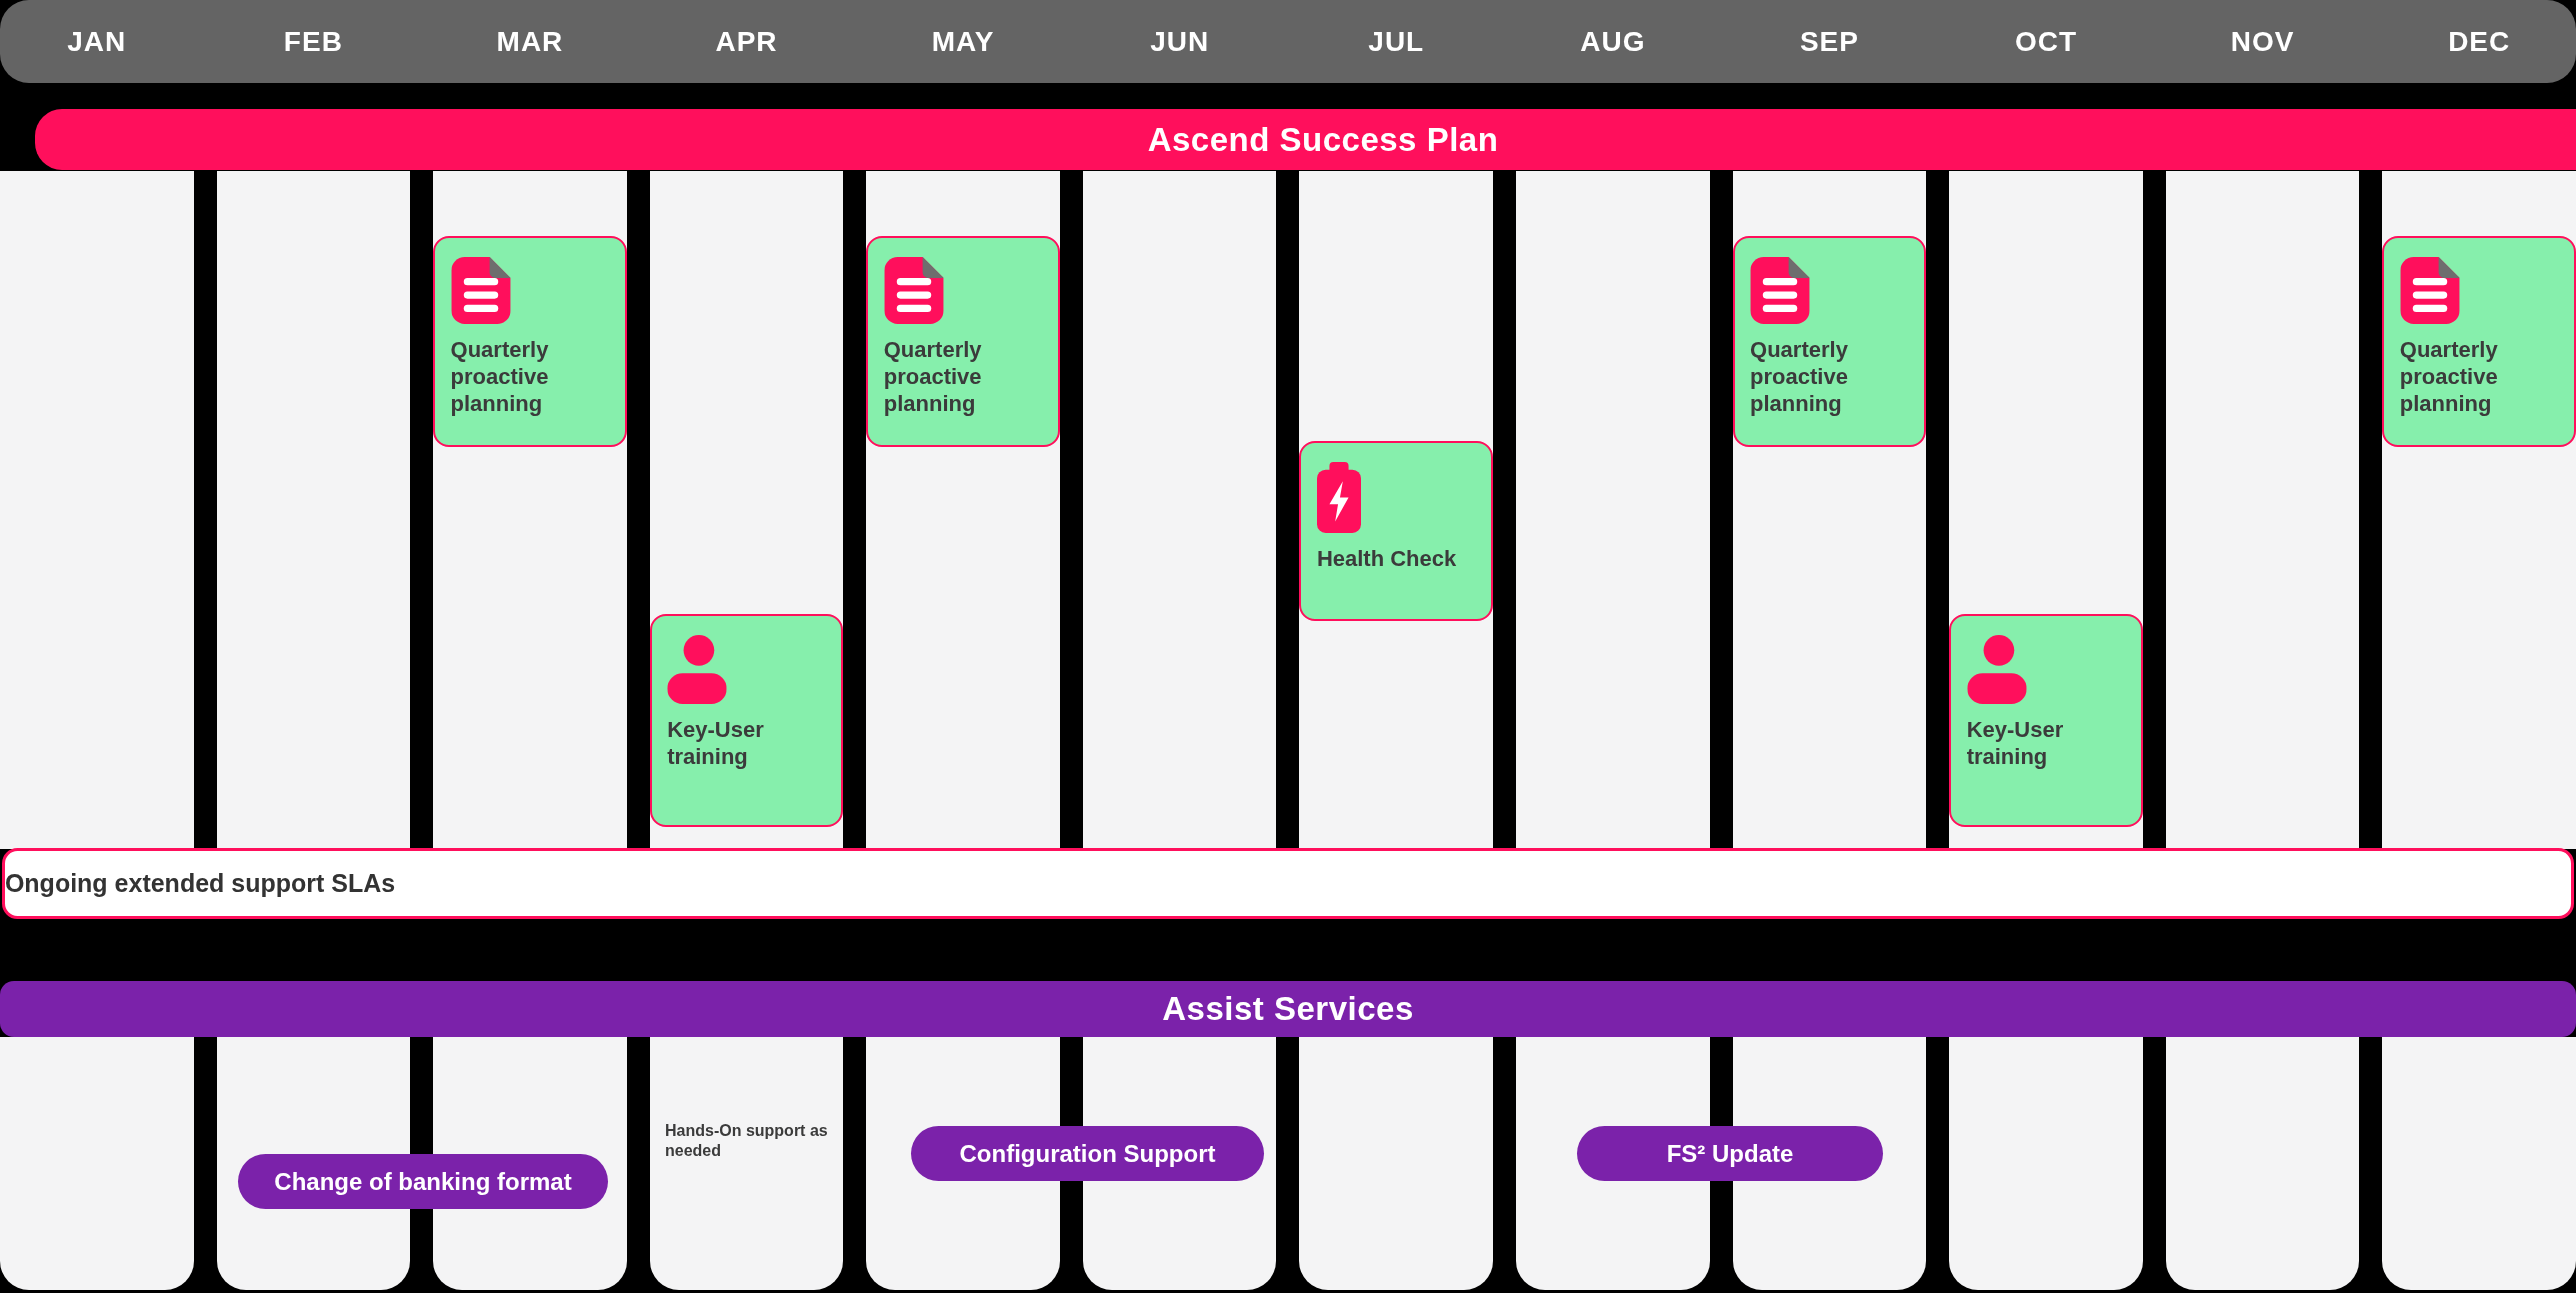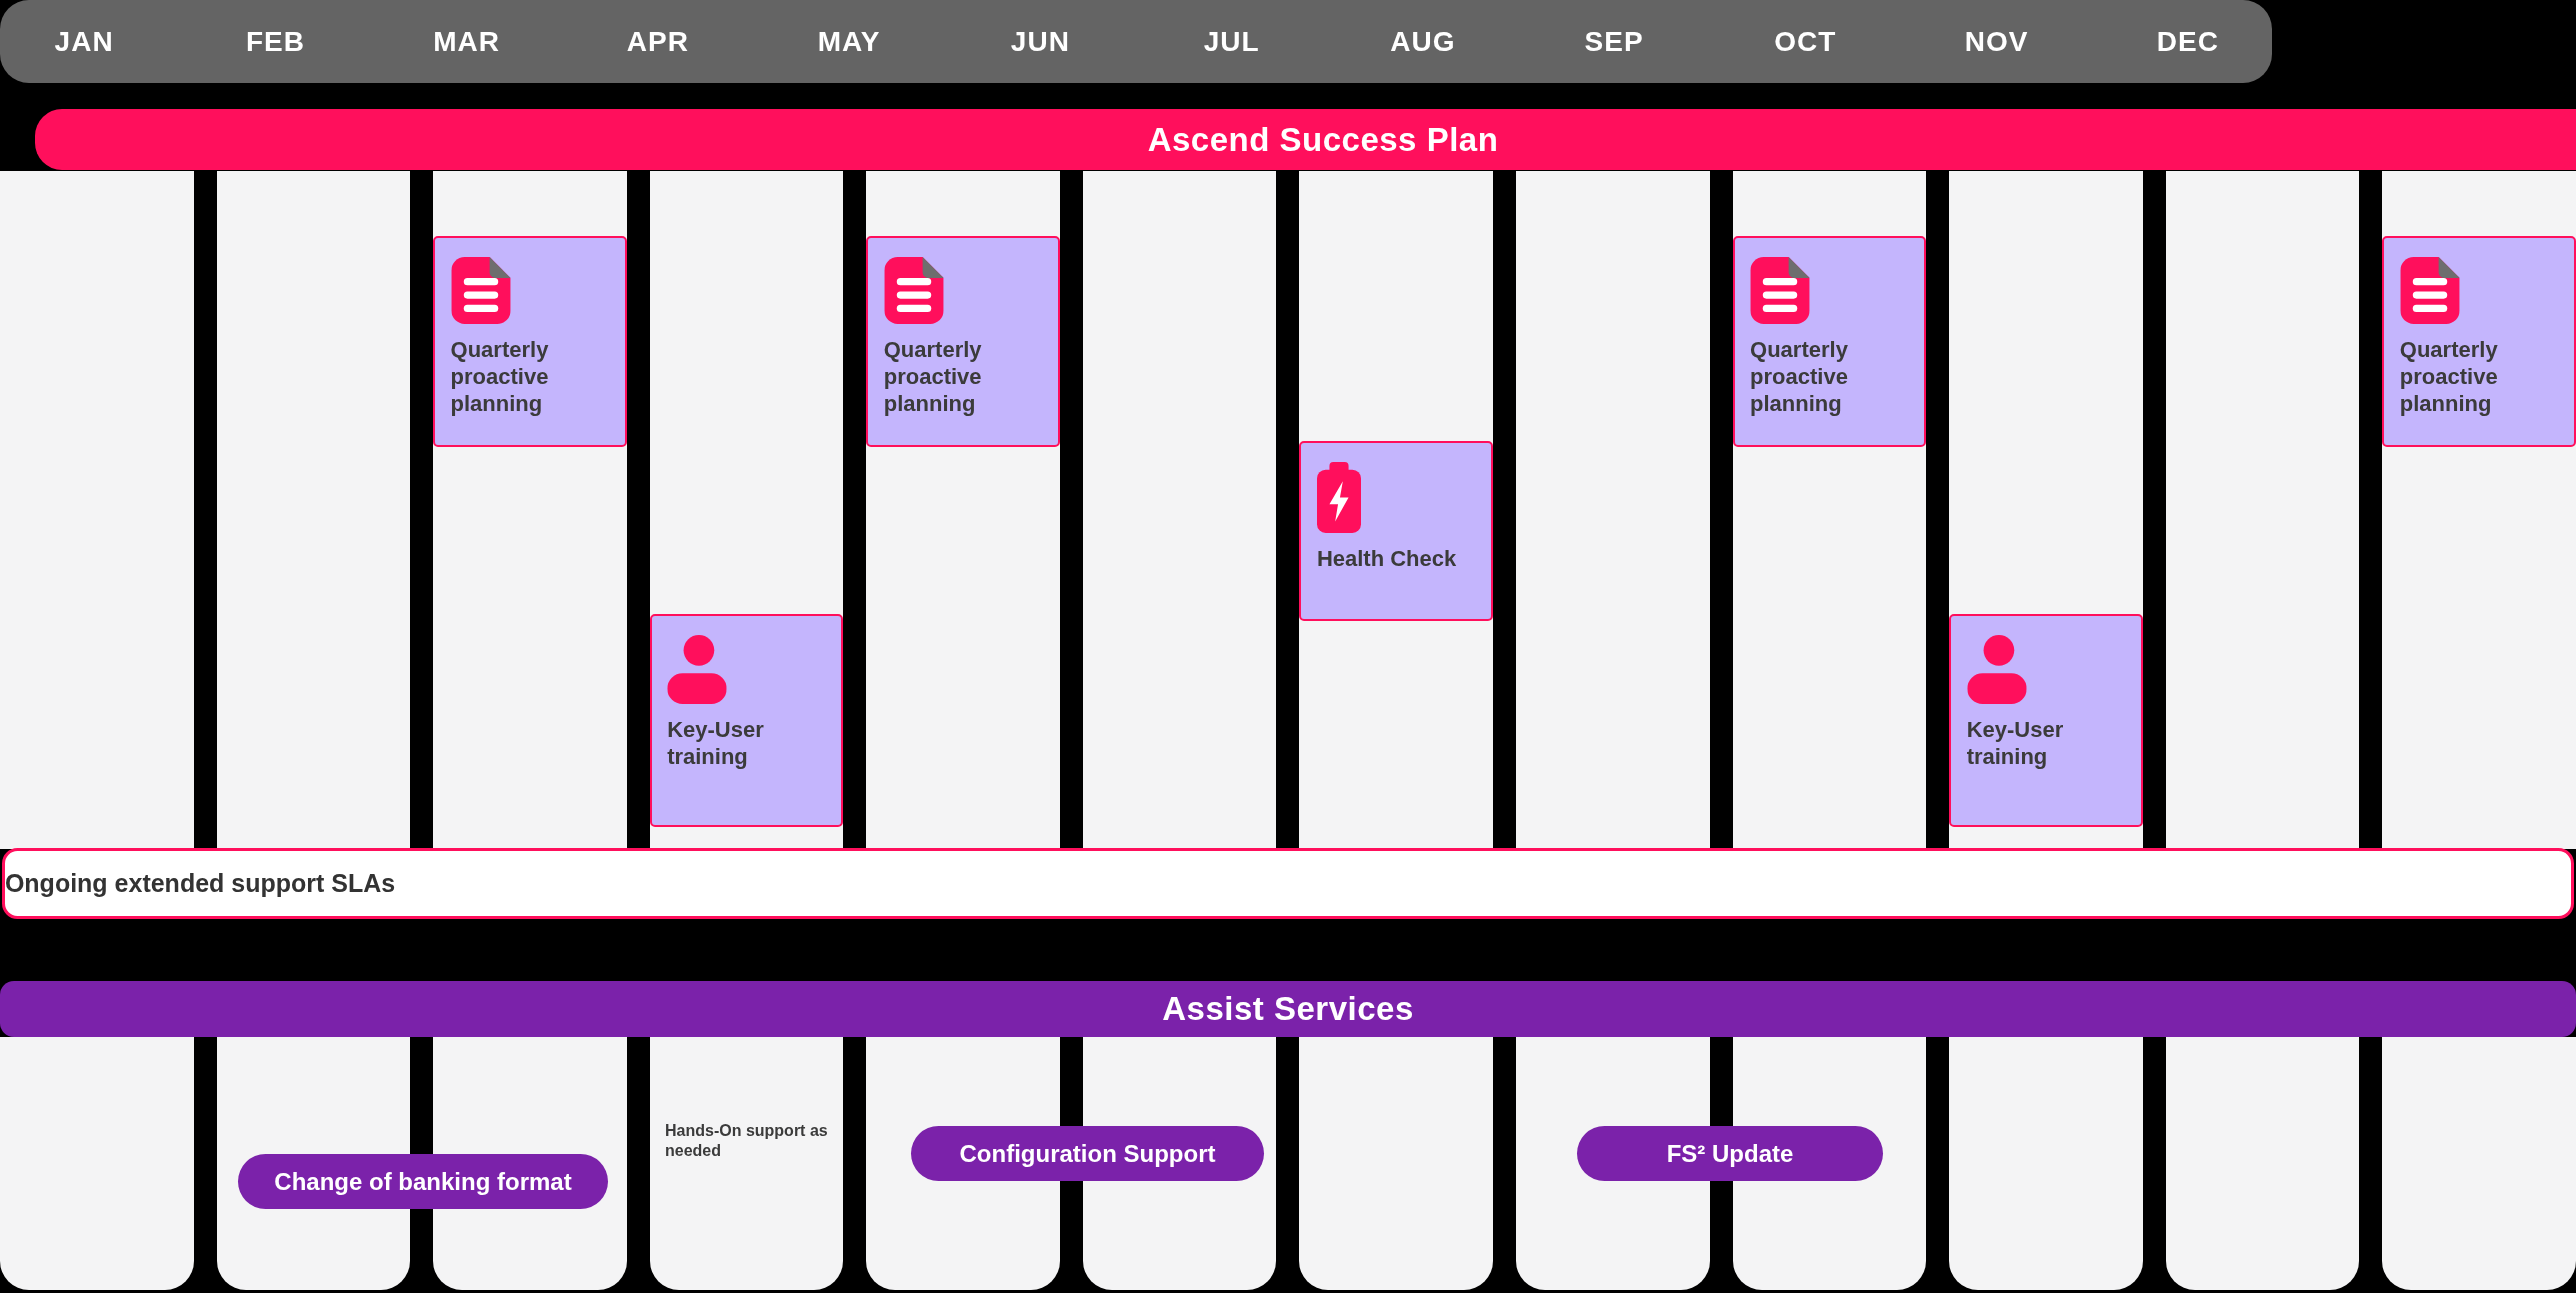--- a/index.html
+++ b/index.html
@@ -6,21 +6,21 @@
   html, body { margin: 0; padding: 0; background: #000; }
   body {
     width: 2576px; height: 1294px;
     position: relative;
     font-family: "Liberation Sans", "DejaVu Sans", sans-serif;
     overflow: hidden;
   }
 
   
   .months-bar {
-    position: absolute; top: 0; left: 0; width: 2272px; height: 83px;
+    position: absolute; top: 0; left: 0; width: 2576px; height: 83px;
     background: #646464; border-radius: 29px;
     display: grid; grid-template-columns: repeat(12, 1fr); gap: 23px;
     align-items: center;
   }
   .month {
     text-align: center; color: #ffffff; font-weight: bold;
     font-size: 28px; letter-spacing: 1px;
   }
 
   
@@ -38,21 +38,21 @@
     display: grid; grid-template-columns: repeat(12, 1fr); gap: 23px;
   }
   .cols.top    { top: 171px;  height: 678px; }
   .cols.bottom { top: 1037px; height: 253px; }
   .col { background: #F4F4F5; position: relative; }
   .cols.bottom .col { border-radius: 0 0 29px 29px; }
 
   
   .card {
     position: absolute; left: 0; right: 0;
-    background: #c4b5fd; border: 2.9px solid #FF0F5C; border-radius: 5px;
+    background: #86efac; border: 2.9px solid #FF0F5C; border-radius: 16px;
     padding: 19px 15.4px;
   }
   .card.qpp     { top: 65px;  height: 211px; }
   .card.health  { top: 270px; height: 180px; }
   .card.keyuser { top: 443px; height: 213px; }
   .card-label {
     font-weight: bold; font-size: 22px; color: #3B3B3B;
     line-height: 1.22; margin-top: 13.4px;
   }
   .icon { display: block; line-height: 0; }

